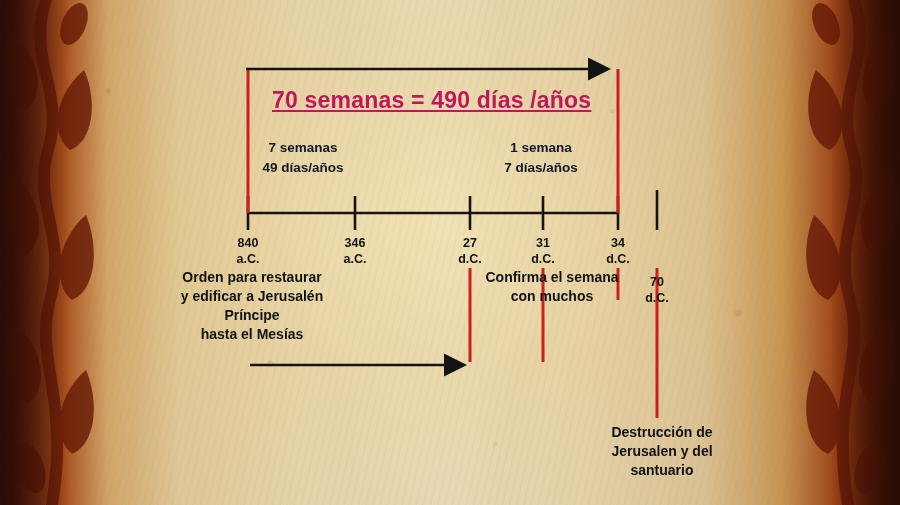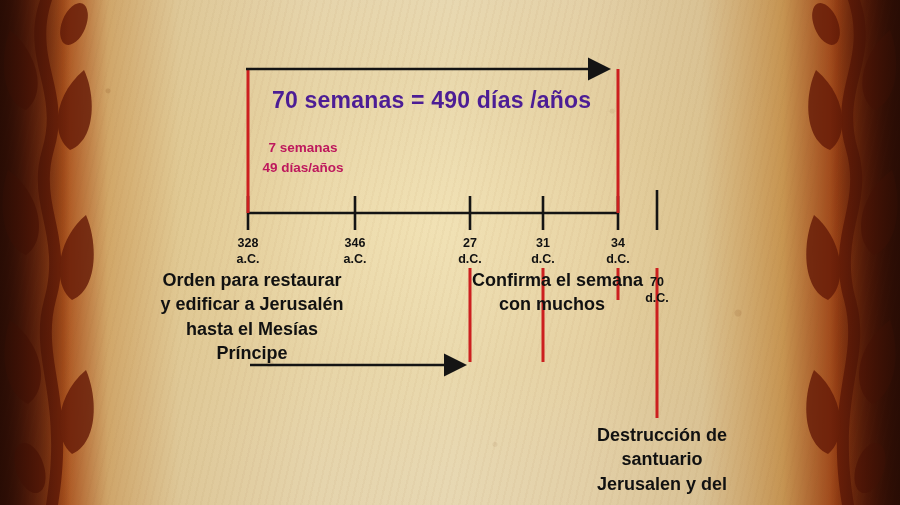--- a/index.html
+++ b/index.html
@@ -33,33 +33,34 @@
   .vines.right{right:0;transform:scaleX(-1);}
   .edgeshade{position:absolute;top:0;bottom:0;width:70px;}
   .edgeshade.l{left:0;background:linear-gradient(90deg,rgba(40,12,4,.92),rgba(40,12,4,0));}
   .edgeshade.r{right:0;background:linear-gradient(270deg,rgba(40,12,4,.92),rgba(40,12,4,0));}
 
   
   #diagram{position:absolute;inset:0;}
   .svgwrap{position:absolute;inset:0;}
   .lbl{position:absolute;color:#111;}
   .title{
-    font-size:23px;font-weight:bold;letter-spacing:.2px;color:#4c1d95;
+    font-size:23px;font-weight:bold;letter-spacing:.2px;color:#be185d;
     white-space:nowrap;
+    text-decoration:underline;
   }
   .seg{
-    font-size:13.5px;font-weight:bold;text-align:center;line-height:1.45;color:#be185d;
+    font-size:13.5px;font-weight:bold;text-align:center;line-height:1.45;color:#0f172a;
     white-space:nowrap;
   }
   .tick-lbl{
     font-size:12.5px;font-weight:bold;text-align:center;line-height:1.25;color:#111;
     white-space:nowrap;
   }
   .note{
-    font-size:18px;font-weight:bold;text-align:center;line-height:1.35;color:#111;
+    font-size:14px;font-weight:bold;text-align:center;line-height:1.35;color:#111;
     white-space:nowrap;
   }
 </style>
 </head>
 <body>
 
 <div id="stage"></div>
 <div id="grain"></div>
 
 <div class="vines left">
@@ -126,23 +127,27 @@
       <line x1="250" y1="365" x2="462" y2="365" stroke="#141414" stroke-width="2.6" marker-end="url(#arrowBlack)"></line>
     </svg>
   </div>
 
   <div class="lbl title" style="left:272px;top:87px;">70 semanas = 490 días /años</div>
 
   <div class="lbl seg" style="left:248px;top:138px;width:110px;">
     <div>7 semanas</div>
     <div>49 días/años</div>
   </div>
+  <div class="lbl seg" style="left:489px;top:138px;width:104px;">
+    <div>1 semana</div>
+    <div>7 días/años</div>
+  </div>
 
   <div class="lbl tick-lbl" style="left:218px;top:236px;width:60px;">
-    <div>328</div>
+    <div>840</div>
     <div>a.C.</div>
   </div>
   <div class="lbl tick-lbl" style="left:325px;top:236px;width:60px;">
     <div>346</div>
     <div>a.C.</div>
   </div>
   <div class="lbl tick-lbl" style="left:440px;top:236px;width:60px;">
     <div>27</div>
     <div>d.C.</div>
   </div>
@@ -155,29 +160,29 @@
     <div>d.C.</div>
   </div>
   <div class="lbl tick-lbl" style="left:627px;top:236px;width:60px;margin-top:39px;">
     <div>70</div>
     <div>d.C.</div>
   </div>
 
   <div class="lbl note" style="left:157px;top:268px;width:190px;">
     <div>Orden para restaurar</div>
     <div>y edificar a Jerusalén</div>
+    <div>Príncipe</div>
     <div>hasta el Mesías</div>
-    <div>Príncipe</div>
   </div>
 
   <div class="lbl note" style="left:472px;top:268px;width:160px;">
     <div>Confirma el semana</div>
     <div>con muchos</div>
   </div>
 
 
   <div class="lbl note" style="left:592px;top:423px;width:140px;">
     <div>Destrucción de</div>
+    <div>Jerusalen y del</div>
     <div>santuario</div>
-    <div>Jerusalen y del</div>
   </div>
 
 </div>
 
 </body></html>

